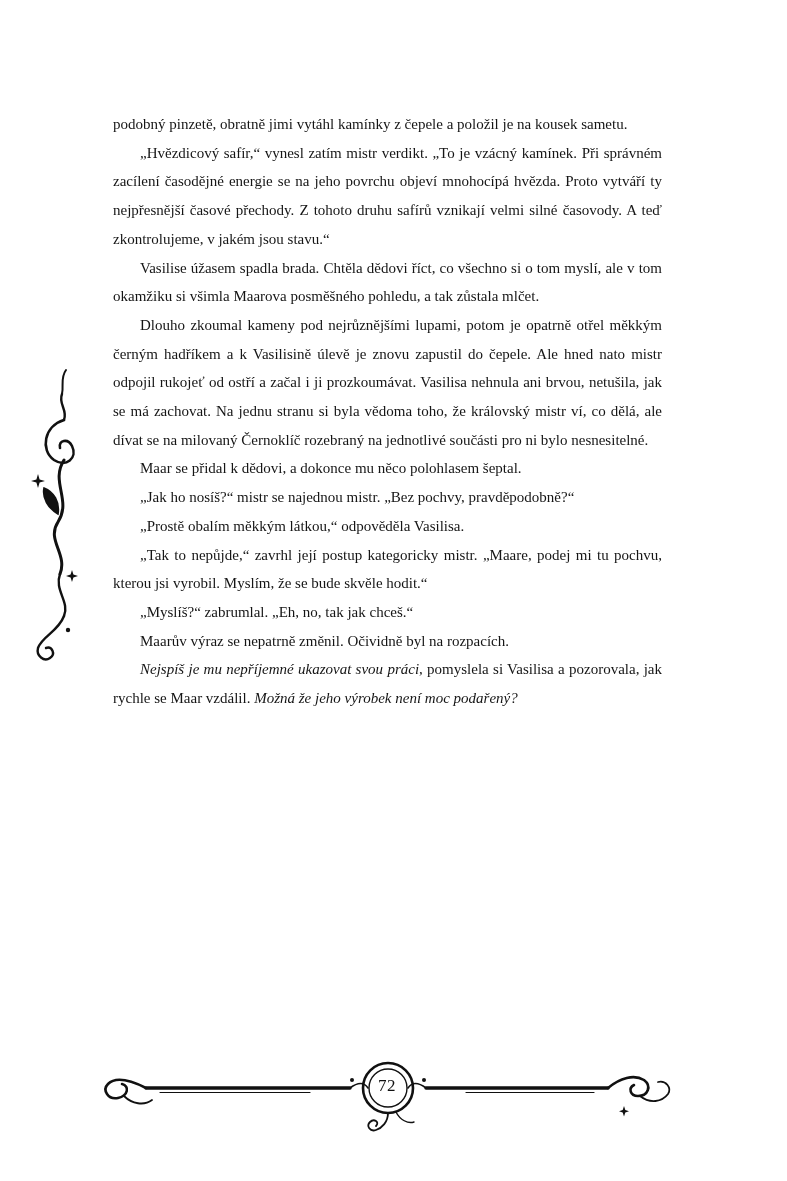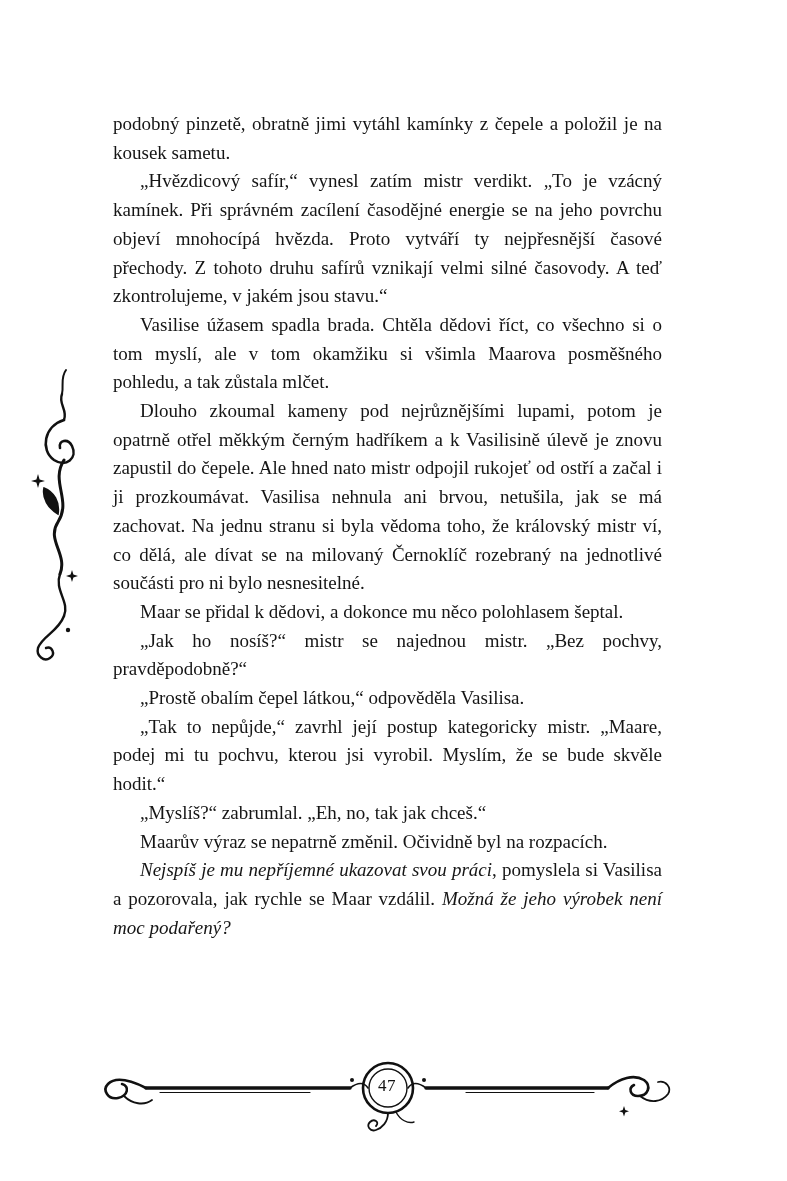--- a/index.html
+++ b/index.html
@@ -14,21 +14,21 @@
     background: #ffffff;
     overflow: hidden;
     font-family: "Liberation Serif", "DejaVu Serif", serif;
     color: #151515;
   }
   .text-block {
     position: absolute;
     left: 113px;
     top: 110px;
     width: 549px;
-    font-size: 19px;
+    font-size: 15px;
     line-height: 28.7px;
     text-align: justify;
   }
   .para {
     margin: 0;
     text-indent: 27px;
   }
   .para.no-indent {
     text-indent: 0;
   }
@@ -81,21 +81,21 @@
     <circle cx="44" cy="266" r="2.2" fill="#111"></circle>
   </svg>
 
   <div class="text-block">
       <p class="para no-indent"><span>podobný pinzetě, obratně jimi vytáhl kamínky z čepele a položil je na kousek sametu.</span></p>
       <p class="para"><span>„Hvězdicový safír,“ vynesl zatím mistr verdikt. „To je vzácný kamínek. Při správném zacílení časodějné energie se na jeho povrchu objeví mnohocípá hvězda. Proto vytváří ty nejpřesnější časové přechody. Z tohoto druhu safírů vznikají velmi silné časovody. A teď zkontrolujeme, v jakém jsou stavu.“</span></p>
       <p class="para"><span>Vasilise úžasem spadla brada. Chtěla dědovi říct, co všechno si o tom myslí, ale v tom okamžiku si všimla Maarova posměšného pohledu, a tak zůstala mlčet.</span></p>
       <p class="para"><span>Dlouho zkoumal kameny pod nejrůznějšími lupami, potom je opatrně otřel měkkým černým hadříkem a k Vasilisině úlevě je znovu zapustil do čepele. Ale hned nato mistr odpojil rukojeť od ostří a začal i ji prozkoumávat. Vasilisa nehnula ani brvou, netušila, jak se má zachovat. Na jednu stranu si byla vědoma toho, že královský mistr ví, co dělá, ale dívat se na milovaný Černoklíč rozebraný na jednotlivé součásti pro ni bylo nesnesitelné.</span></p>
       <p class="para"><span>Maar se přidal k dědovi, a dokonce mu něco polohlasem šeptal.</span></p>
       <p class="para"><span>„Jak ho nosíš?“ mistr se najednou mistr. „Bez pochvy, pravděpodobně?“</span></p>
-      <p class="para"><span>„Prostě obalím čepel látkou,“ odpověděla Vasilisa.</span></p>
+      <p class="para"><span>„Prostě obalím měkkým látkou,“ odpověděla Vasilisa.</span></p>
       <p class="para"><span>„Tak to nepůjde,“ zavrhl její postup kategoricky mistr. „Maare, podej mi tu pochvu, kterou jsi vyrobil. Myslím, že se bude skvěle hodit.“</span></p>
       <p class="para"><span>„Myslíš?“ zabrumlal. „Eh, no, tak jak chceš.“</span></p>
       <p class="para"><span>Maarův výraz se nepatrně změnil. Očividně byl na rozpacích.</span></p>
       <p class="para"><em>Nejspíš je mu nepříjemné ukazovat svou práci</em><span>, pomyslela si Vasilisa a pozorovala, jak rychle se Maar vzdálil. </span><em>Možná že jeho výrobek není moc podařený?</em></p>
     </div>
 
   <svg class="footer-ornament" width="580" height="90" viewBox="0 0 580 90" aria-hidden="true">
     <g fill="none" stroke="#111" stroke-linecap="round">
 
       <path d="M46,38 H250" stroke-width="3.4"></path>
@@ -118,15 +118,15 @@
 
       <path d="M288,63 C288,72 282,78 276,80 C270,82 266,76 270,72 C274,68 280,72 276,76" stroke-width="1.8"></path>
       <path d="M296,62 C300,70 308,74 314,72" stroke-width="1.4"></path>
     </g>
 
     <circle cx="252" cy="30" r="2" fill="#111"></circle>
     <circle cx="324" cy="30" r="2" fill="#111"></circle>
     <path d="M524,56 L525.3,60 L529,61.2 L525.3,62.4 L524,66.4 L522.7,62.4 L519,61.2 L522.7,60 Z" fill="#111"></path>
   </svg>
 
-  <div class="page-number">47</div>
+  <div class="page-number">72</div>
 
 </div>
 
 </body></html>

